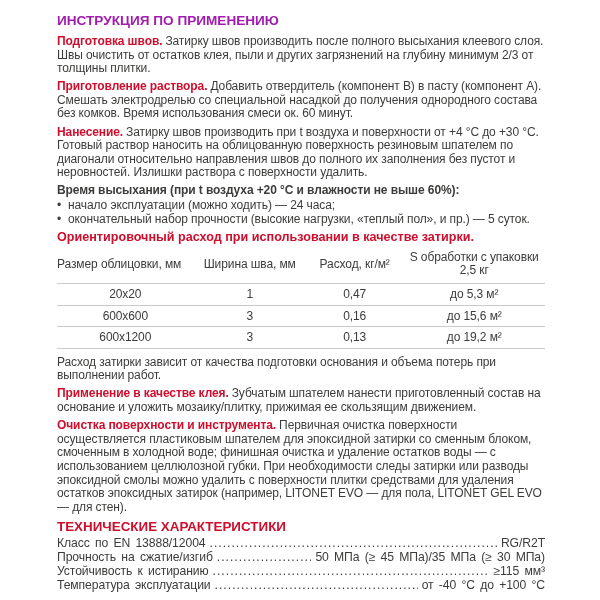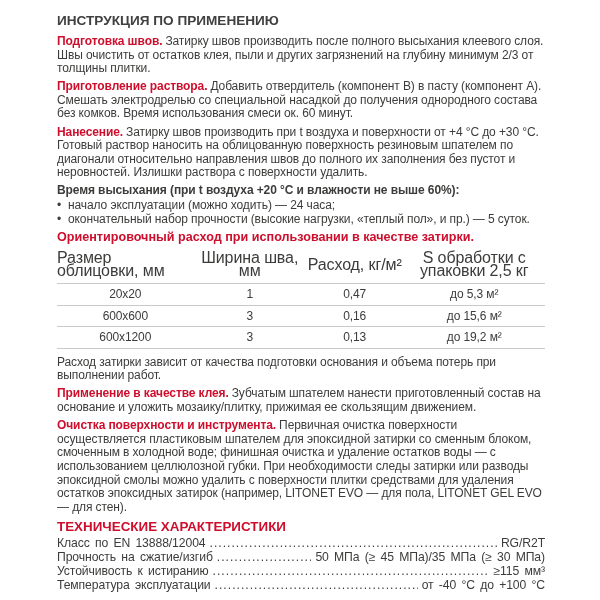--- a/index.html
+++ b/index.html
@@ -4,40 +4,40 @@
 <style>
   html,body{margin:0;padding:0;background:#fff;}
   .page{
     position:relative;width:600px;height:600px;box-sizing:border-box;
     padding:13px 55px 0 57px;overflow:hidden;background:#ffffff;
     font-family:"Liberation Sans","DejaVu Sans",sans-serif;
     font-size:12px;line-height:13.6px;letter-spacing:-0.1px;color:#3c3c3b;
   }
   .doc-title{
     margin:0 0 7px;font-size:13.6px;line-height:15px;font-weight:bold;
-    color:#404040;letter-spacing:0;
+    color:#a21caf;letter-spacing:0;
   }
   .para{margin:0 0 4.5px;}
   .lead{color:#ce0e2d;font-weight:bold;margin-right:3px;}
   .bold-head{margin:0 0 1px;font-weight:bold;}
   .bullets{margin:0 0 5px;padding:0;list-style:none;}
   .bullets li{padding-left:11px;position:relative;}
   .bullets .bullet-mark{position:absolute;left:0;top:0;}
   .section-head{
     margin:3px 0 4px;font-size:12.6px;font-weight:bold;color:#ce0e2d;letter-spacing:0;
   }
   .tech-head{
     margin:4px 0 2px;font-size:13.4px;line-height:15px;font-weight:bold;color:#ce0e2d;letter-spacing:0;
   }
   table.consumption{
     width:100%;border-collapse:collapse;margin:2px 0 7px;table-layout:fixed;
   }
   table.consumption th{
     font-weight:normal;text-align:center;padding:2px 0 5px;
-    border-bottom:1px solid #c9c9c9;font-size:16px;color:#3c3c3b;
+    border-bottom:1px solid #c9c9c9;font-size:12px;color:#3c3c3b;
   }
   table.consumption th.col-size{text-align:left;}
   table.consumption td{
     text-align:center;padding:4px 0 3px;border-bottom:1px solid #c9c9c9;
     font-size:12px;color:#3c3c3b;
   }
   .col-size{width:28%;} .col-width{width:23%;} .col-rate{width:20%;} .col-area{width:29%;}
   .spec{display:flex;align-items:baseline;line-height:14.1px;word-spacing:2px;font-size:12.2px;}
   .spec .spec-label{white-space:nowrap;}
   .spec .spec-dots{flex:1;overflow:hidden;white-space:nowrap;margin:0 4px;min-width:12px;}

